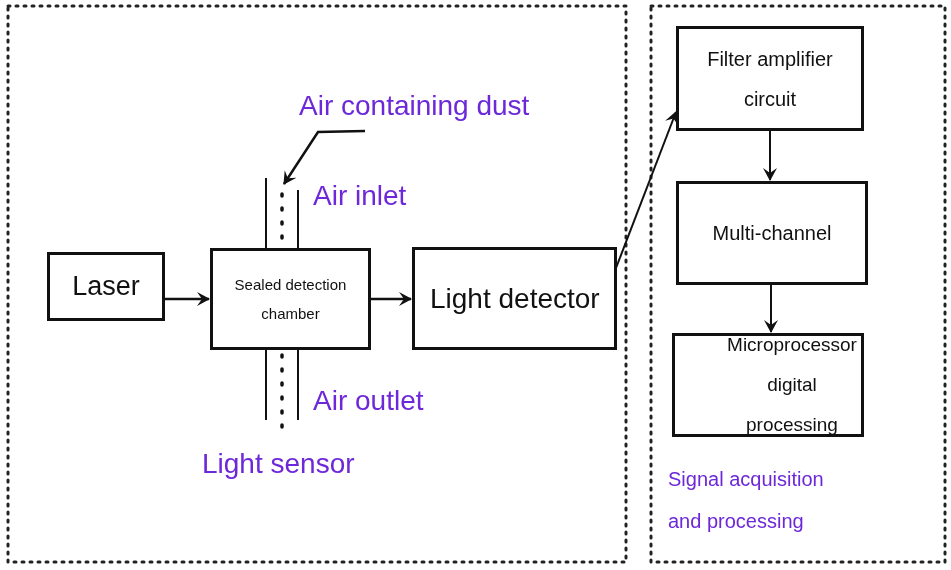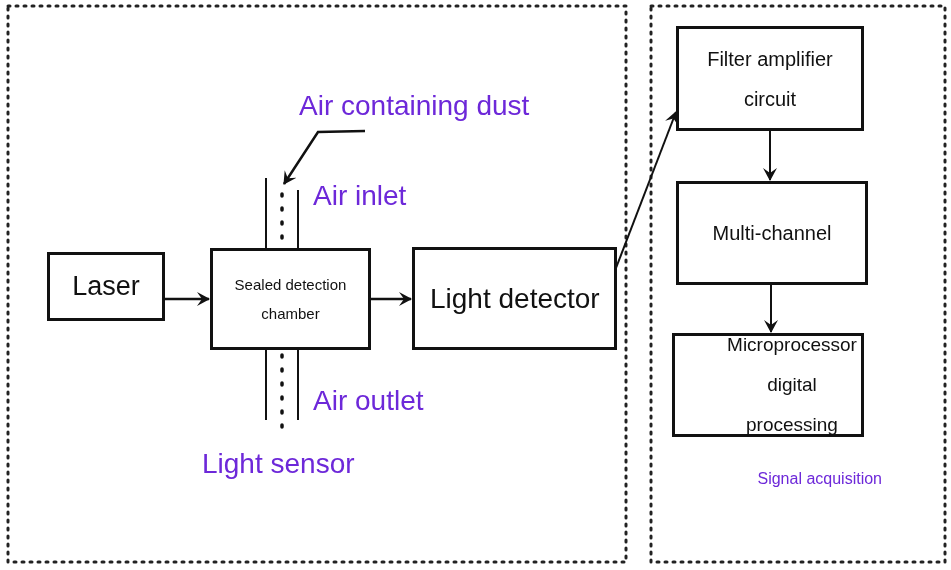--- a/index.html
+++ b/index.html
@@ -70,15 +70,16 @@
 
 <div class="box" style="left:676px; top:181px; width:192px; height:104px; font-size:20px; line-height:40px;">
   <span>Multi-channel</span>
 </div>
 
 <div class="box" style="left:672px; top:333px; width:192px; height:104px; font-size:19px; line-height:40px;padding-left:48px;">
   <span>Microprocessor</span>
   <span>digital processing</span>
 </div>
 
-<div class="lbl" style="left:668px; top:458px; width:214px; text-align:right; font-size:16px; line-height:42px;">
+<div class="lbl" style="left:668px; top:458px; width:214px; text-align:left; font-size:20px; line-height:42px;">
   <span style="display:block;">Signal acquisition</span>
+  <span style="display:block;">and processing</span>
 </div>
 
 </body></html>

